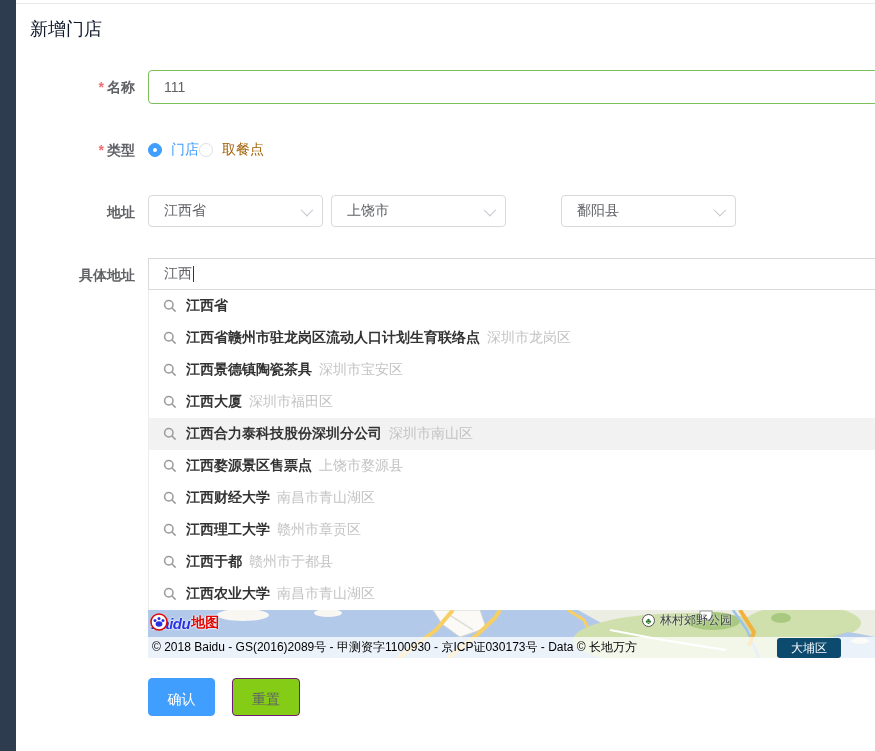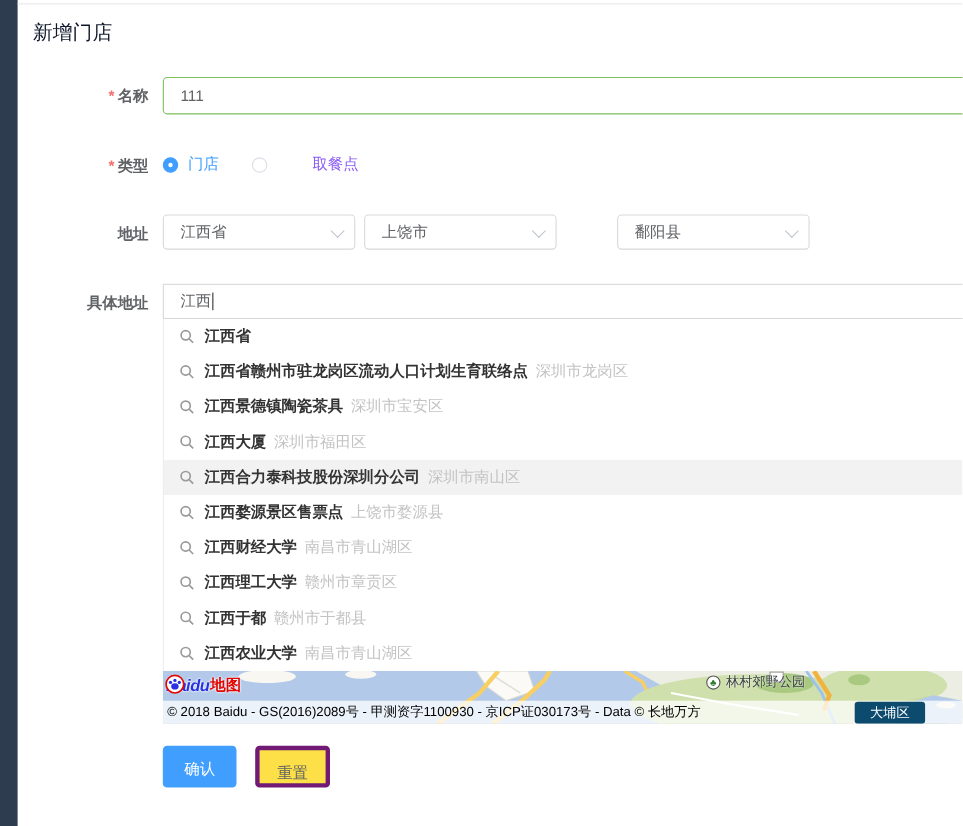--- a/index.html
+++ b/index.html
@@ -13,29 +13,29 @@
 
   .form-label{position:absolute;left:0;width:135px;text-align:right;font-size:14px;font-weight:700;color:#606266;}
   .req{color:#f56c6c;margin-right:3px;font-weight:700;}
 
   .name-input{
     position:absolute;left:148px;top:70px;width:735px;height:34px;box-sizing:border-box;
     border:1px solid #7cbf5b;border-radius:4px;padding:0 15px;font-size:14px;color:#606266;
     outline:none;background:#fff;font-family:inherit;
   }
 
-  .radio-group{position:absolute;left:148px;top:140px;display:flex;align-items:center;gap:30px;height:19px;}
+  .radio-group{position:absolute;left:148px;top:140px;display:flex;align-items:center;height:19px;}
   .radio-item{display:flex;align-items:center;cursor:pointer;}
   .radio-circle{width:14px;height:14px;border-radius:50%;box-sizing:border-box;margin-right:9px;}
   .radio-circle.on{background:#409eff;border:1px solid #409eff;position:relative;}
   .radio-circle.on::after{content:"";position:absolute;left:4px;top:4px;width:4px;height:4px;border-radius:50%;background:#fff;}
   .radio-circle.off{background:#fff;border:1px solid #dcdfe6;}
   .radio-label{font-size:14px;}
   .radio-label.on{color:#409eff;}
-  .radio-label.off{color:#8b5cf6;margin-left:32px;}
+  .radio-label.off{color:#a16207;}
 
   .select{
     position:absolute;top:195px;height:32px;width:175px;box-sizing:border-box;
     border:1px solid #d9d9d9;border-radius:4px;background:#fff;
     display:flex;align-items:center;padding:0 12px 0 15px;font-size:14px;color:#606266;cursor:pointer;
   }
   .select .sel-text{flex:1;white-space:nowrap;overflow:hidden;}
   .chev{width:8px;height:8px;border-right:1.4px solid #c0c4cc;border-bottom:1.4px solid #c0c4cc;
     transform:rotate(45deg) translateY(-2px);flex:none;}
 
@@ -66,21 +66,21 @@
     font-size:9px;line-height:12px;text-align:center;color:#2d7a2d;box-sizing:border-box;}
   .park-text{font-size:12px;color:#3c4043;margin-left:5px;text-shadow:0 0 2px #fff;}
   .district-badge{position:absolute;left:629px;top:28px;width:64px;height:20px;background:#0c4a6e;
     border-radius:3px;color:#fff;font-size:12px;text-align:center;line-height:20px;z-index:3;}
   .copyright-bar{position:absolute;left:0;bottom:0;width:100%;height:21px;background:rgba(255,255,255,0.75);
     font-size:12px;color:#000;line-height:21px;padding-left:4px;box-sizing:border-box;white-space:nowrap;z-index:2;}
 
   .btn{position:absolute;top:678px;height:38px;border-radius:4px;font-size:14px;text-align:center;
     line-height:38px;cursor:pointer;box-sizing:border-box;font-family:inherit;}
   .btn-confirm{left:148px;width:67px;background:#409eff;color:#fff;border:1px solid #409eff;}
-  .btn-reset{left:232px;width:68px;background:#fde047;color:#606266;border:4px solid #701a75;}
+  .btn-reset{left:232px;width:68px;background:#84cc16;color:#606266;border:1px solid #701a75;}
 </style>
 </head>
 <body>
 
 <div class="sidebar-strip"></div>
 <div class="top-line"></div>
 <div class="page-title">新增门店</div>
 
 <div class="form-label" style="top:79px;"><span class="req">*</span><span>名称</span></div>
 <input class="name-input" type="text" value="111" style="">

